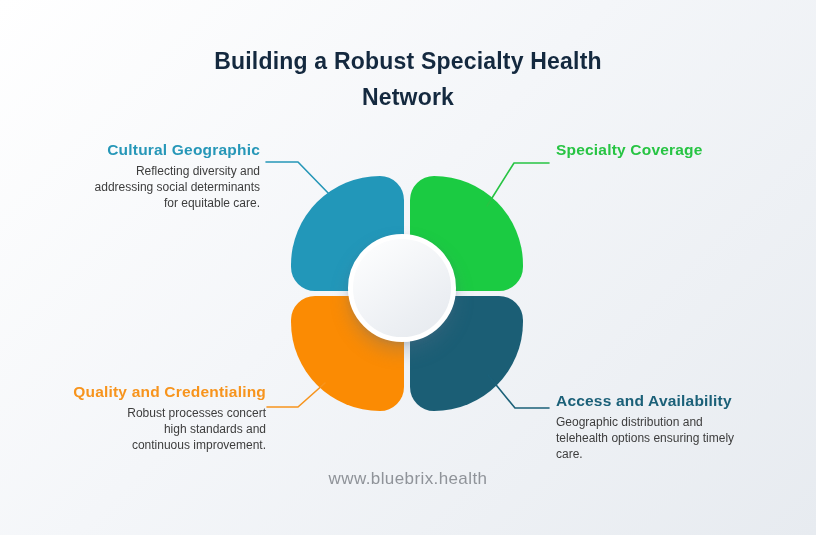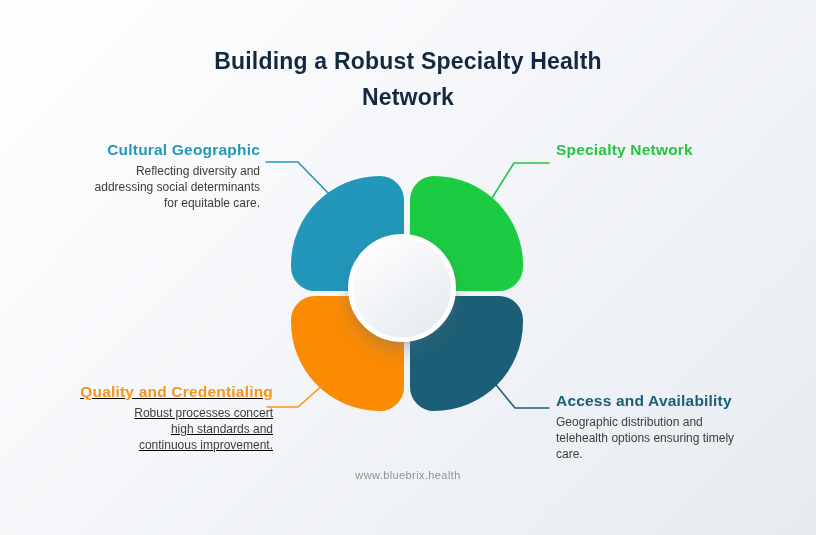--- a/index.html
+++ b/index.html
@@ -34,21 +34,21 @@
     margin-bottom: 5px;
   }
   .block p {
     font-size: 12px;
     line-height: 1.32;
     color: #3d3d3d;
     white-space: pre-line;
   }
   .block-tl { left: 30px;  top: 141px; width: 230px; text-align: right; }
   .block-tr { left: 556px; top: 141px; width: 210px; text-align: left; }
-  .block-bl { left: 43px;  top: 383px; width: 230px; text-align: right; text-decoration: underline; }
+  .block-bl { left: 36px;  top: 383px; width: 230px; text-align: right; }
   .block-br { left: 556px; top: 392px; width: 215px; text-align: left; }
 
   .c-teal   { color: #2697b8; }
   .c-green  { color: #27c443; }
   .c-orange { color: #f7941d; }
   .c-dark   { color: #1b6078; }
 
   
   .diagram { position: absolute; left: 291px; top: 176px; width: 232px; height: 235px; }
   .petal { position: absolute; }
@@ -73,42 +73,42 @@
   .line-teal   { stroke: #2697b8; }
   .line-green  { stroke: #27c443; }
   .line-orange { stroke: #f7941d; }
   .line-dark   { stroke: #1b6078; }
 
   
   .footer {
     position: absolute;
     top: 469px; left: 0; right: 0;
     text-align: center;
-    font-size: 11px;
+    font-size: 17px;
     letter-spacing: 0.4px;
     color: #8f9399;
   }
 </style>
 </head>
 <body>
 
 <div class="canvas">
 
   <h1 class="title">Building a Robust Specialty Health
 Network</h1>
 
   <div class="block block-tl">
     <h2 class="c-teal">Cultural Geographic</h2>
     <p>Reflecting diversity and
 addressing social determinants
 for equitable care.</p>
   </div>
 
   <div class="block block-tr">
-    <h2 class="c-green">Specialty Network</h2>
+    <h2 class="c-green">Specialty Coverage</h2>
   </div>
 
   <div class="block block-bl">
     <h2 class="c-orange">Quality and Credentialing</h2>
     <p>Robust processes concert
 high standards and
 continuous improvement.</p>
   </div>
 
   <div class="block block-br">

